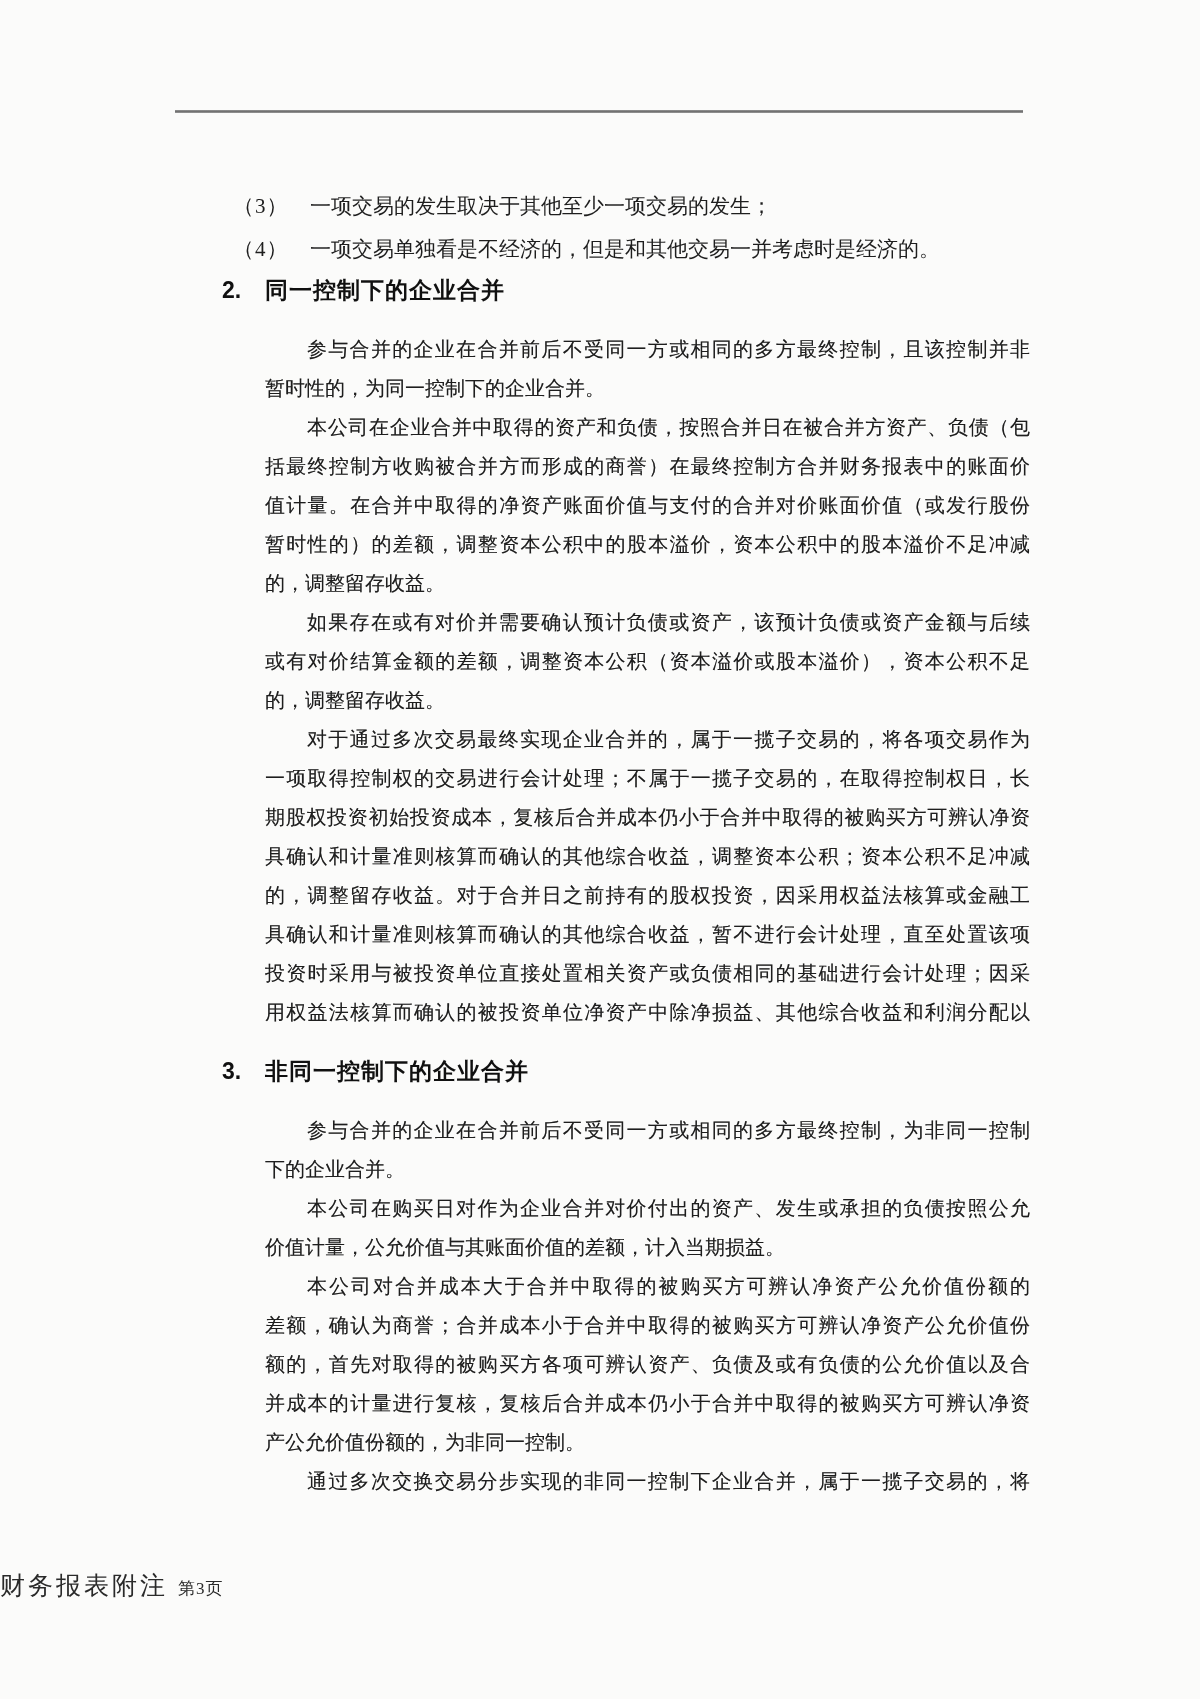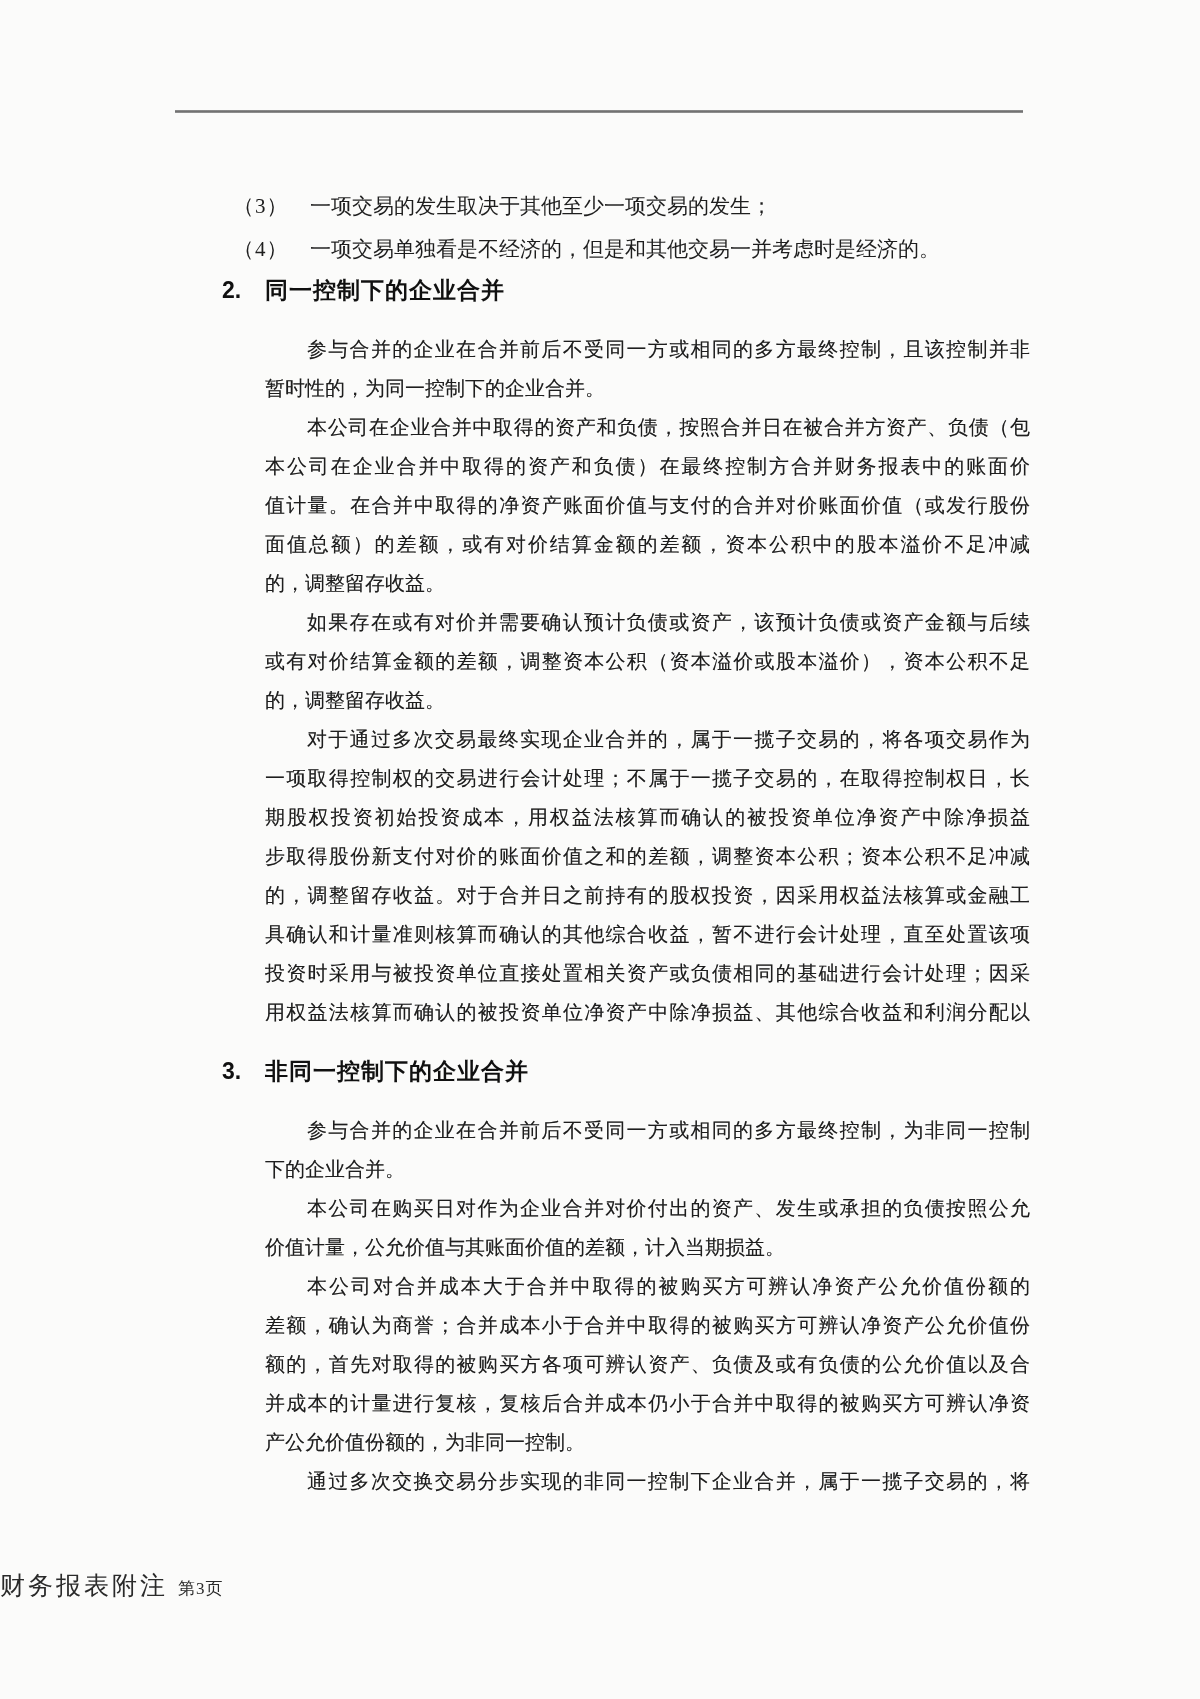--- a/index.html
+++ b/index.html
@@ -112,37 +112,37 @@
     <span class="htitle">同一控制下的企业合并</span>
   </div>
 
   <div class="para">
         <div class="line first">参与合并的企业在合并前后不受同一方或相同的多方最终控制，且该控制并非</div>
         <div class="line end">暂时性的，为同一控制下的企业合并。</div>
       </div>
 
   <div class="para">
         <div class="line first">本公司在企业合并中取得的资产和负债，按照合并日在被合并方资产、负债（包</div>
-        <div class="line">本公司在企业合并中取得的资产和负债）在最终控制方合并财务报表中的账面价</div>
+        <div class="line">括最终控制方收购被合并方而形成的商誉）在最终控制方合并财务报表中的账面价</div>
         <div class="line">值计量。在合并中取得的净资产账面价值与支付的合并对价账面价值（或发行股份</div>
-        <div class="line">面值总额）的差额，或有对价结算金额的差额，资本公积中的股本溢价不足冲减</div>
+        <div class="line">暂时性的）的差额，调整资本公积中的股本溢价，资本公积中的股本溢价不足冲减</div>
         <div class="line end">的，调整留存收益。</div>
       </div>
 
   <div class="para">
         <div class="line first">如果存在或有对价并需要确认预计负债或资产，该预计负债或资产金额与后续</div>
         <div class="line">或有对价结算金额的差额，调整资本公积（资本溢价或股本溢价），资本公积不足</div>
         <div class="line end">的，调整留存收益。</div>
       </div>
 
   <div class="para">
         <div class="line first">对于通过多次交易最终实现企业合并的，属于一揽子交易的，将各项交易作为</div>
         <div class="line">一项取得控制权的交易进行会计处理；不属于一揽子交易的，在取得控制权日，长</div>
-        <div class="line">期股权投资初始投资成本，用权益法核算而确认的被投资单位净资产中除净损益</div>
-        <div class="line">步取得股份新支付对价的账面价值之和的差额，调整资本公积；资本公积不足冲减</div>
+        <div class="line">期股权投资初始投资成本，复核后合并成本仍小于合并中取得的被购买方可辨认净资</div>
+        <div class="line">具确认和计量准则核算而确认的其他综合收益，调整资本公积；资本公积不足冲减</div>
         <div class="line">的，调整留存收益。对于合并日之前持有的股权投资，因采用权益法核算或金融工</div>
         <div class="line">具确认和计量准则核算而确认的其他综合收益，暂不进行会计处理，直至处置该项</div>
         <div class="line">投资时采用与被投资单位直接处置相关资产或负债相同的基础进行会计处理；因采</div>
         <div class="line">用权益法核算而确认的被投资单位净资产中除净损益、其他综合收益和利润分配以</div>
       </div>
 
   <div class="sec-heading later">
     <span class="hnum">3.</span>
     <span class="htitle">非同一控制下的企业合并</span>
   </div>

